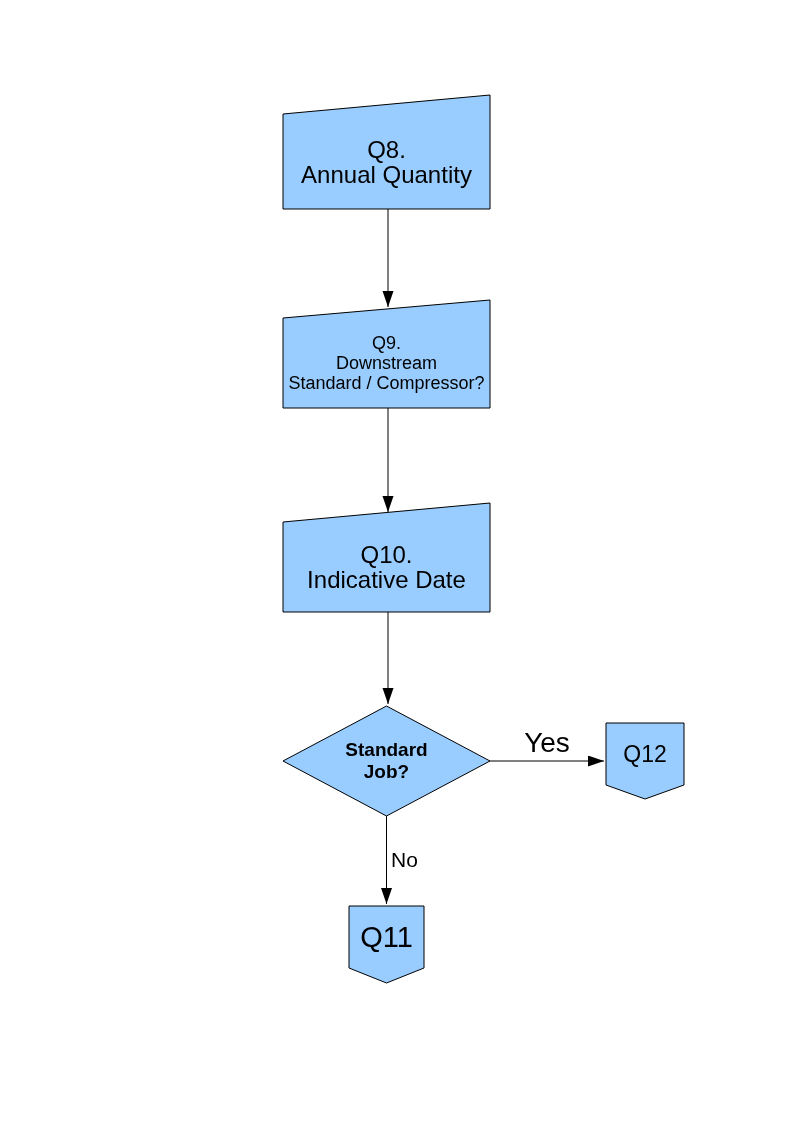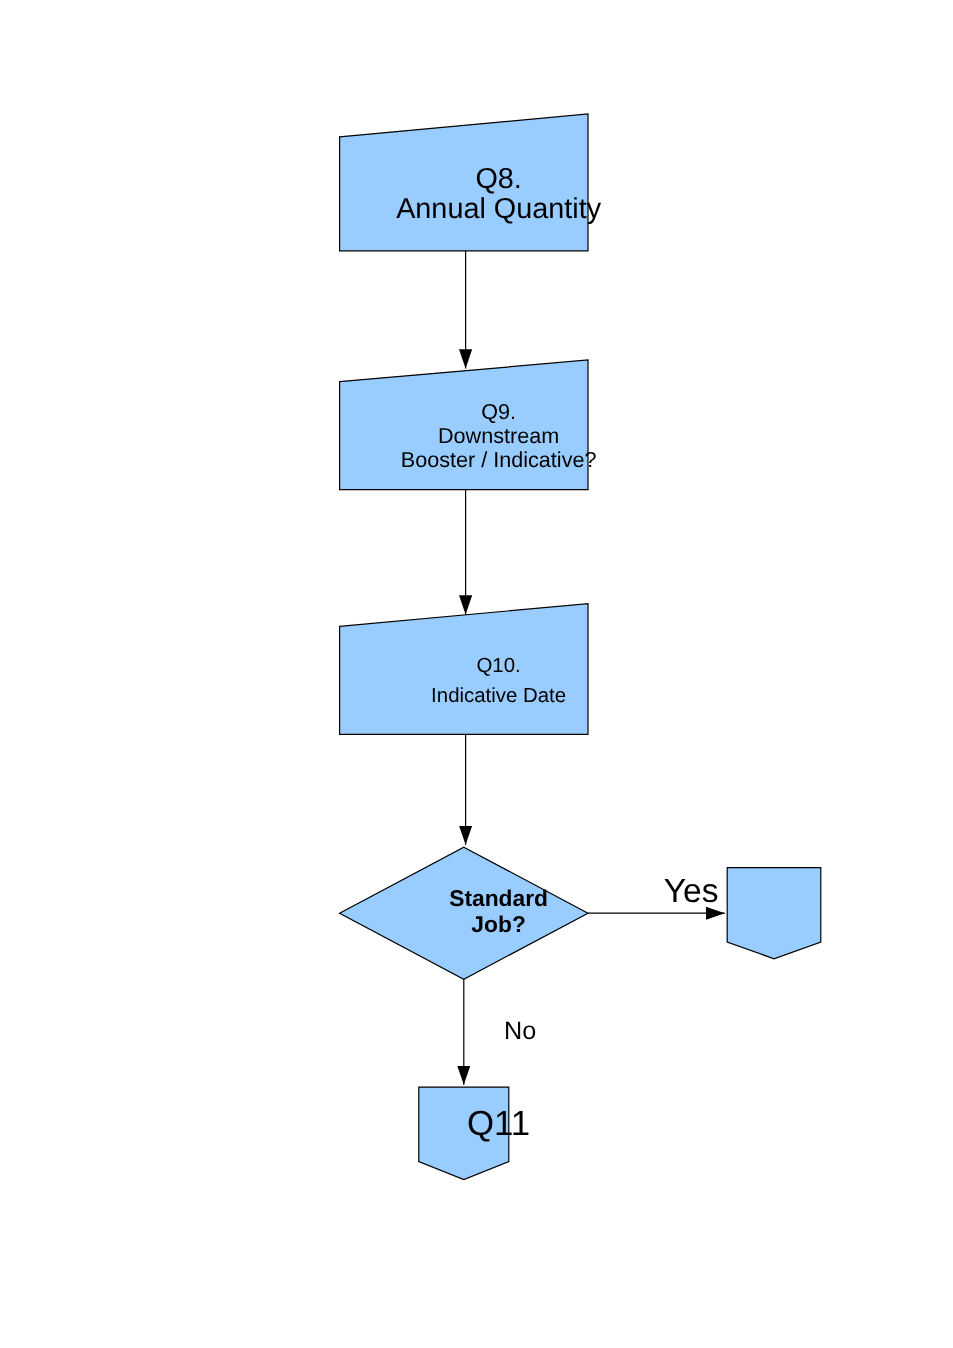--- a/index.html
+++ b/index.html
@@ -20,25 +20,24 @@
   .node-shape { stroke-width: 1; }
   .edge-line  { stroke-width: 1; fill: none; }
   .label {
     position: absolute;
     display: flex;
     align-items: center;
     justify-content: center;
     text-align: center;
     white-space: pre-line;
     color: #000000;
-    margin-left: 29px;
   }
   #label-q8       { left:283px; top:114px; width:207px; height:95px;  font-size:24px; line-height:25px; }
   #label-q9       { left:283px; top:318px; width:207px; height:90px;  font-size:18px; line-height:20px; }
-  #label-q10      { left:283px; top:522px; width:207px; height:90px;  font-size:17px; line-height:25px; }
+  #label-q10      { left:283px; top:522px; width:207px; height:90px;  font-size:24px; line-height:25px; }
   #label-decision { left:283px; top:706px; width:207px; height:110px; font-size:19px; line-height:22px;font-weight:bold; }
   #label-q12      { left:606px; top:723px; width:78px;  height:62px;  font-size:23px; }
   #label-q11      { left:349px; top:906px; width:75px;  height:62px;  font-size:29px; }
   #label-yes      { left:512px; top:729px; width:70px;  height:28px;  font-size:28px; }
   #label-no       { left:391px; top:846px; width:60px;  height:28px;  font-size:21px;
                     justify-content:flex-start; text-align:center; }
 </style>
 </head>
 <body>
 
@@ -62,23 +61,24 @@
     <polygon class="node-shape" points="283,522 490,503 490,612 283,612" fill="#99ccff" stroke="#000000"></polygon>
     <polygon class="node-shape" points="386.5,706 490,761 386.5,816 283,761" fill="#99ccff" stroke="#000000"></polygon>
     <polygon class="node-shape" points="606,723 684,723 684,785 645,799 606,785" fill="#99ccff" stroke="#000000"></polygon>
     <polygon class="node-shape" points="349,906 424,906 424,968 386.5,983 349,968" fill="#99ccff" stroke="#000000"></polygon>
   </svg>
 
   <div class="label" id="label-q8">Q8.
 Annual Quantity</div>
   <div class="label" id="label-q9">Q9.
 Downstream
-Booster / Indicative?</div>
+Standard / Compressor?</div>
   <div class="label" id="label-q10">Q10.
 Indicative Date</div>
   <div class="label" id="label-decision">Standard
 Job?</div>
+  <div class="label" id="label-q12">Q12</div>
   <div class="label" id="label-q11">Q11</div>
 
   <div class="label" id="label-yes">Yes</div>
   <div class="label" id="label-no">No</div>
 
 </div>
 
 </body></html>

